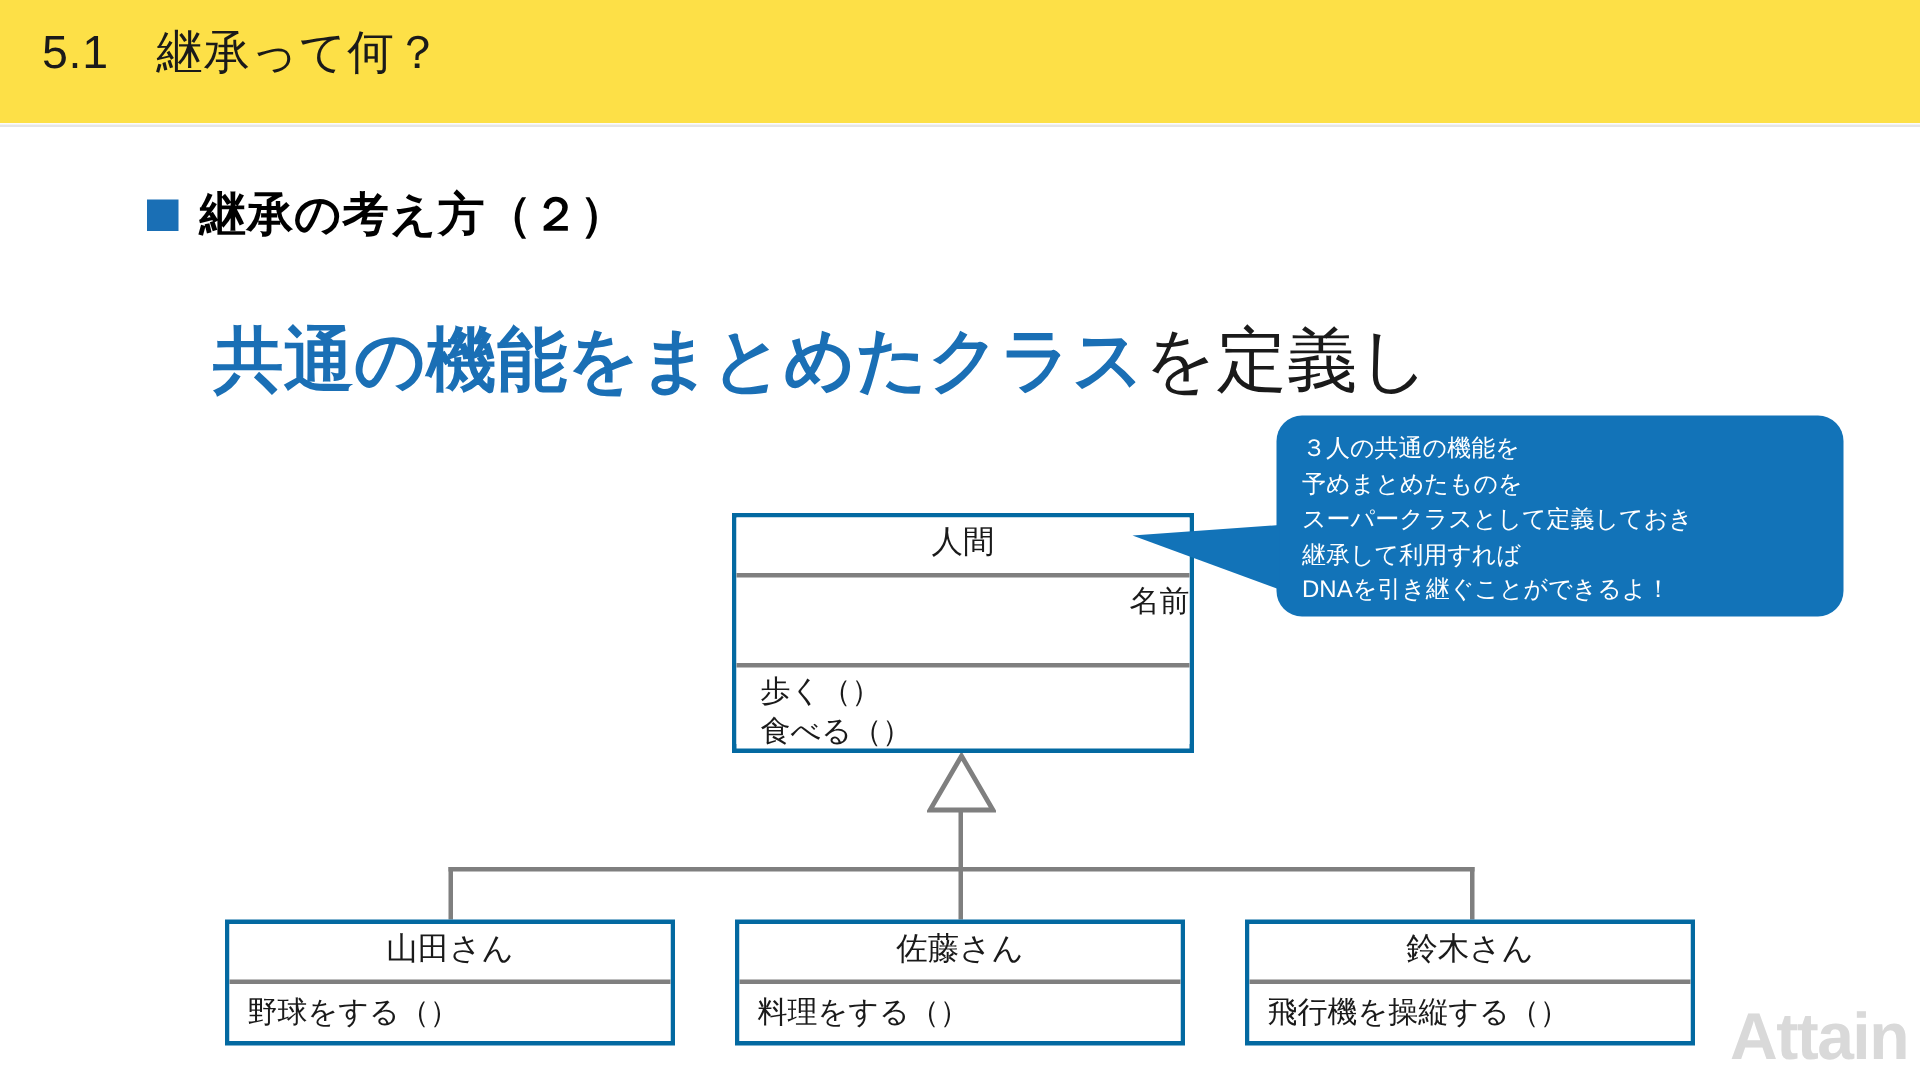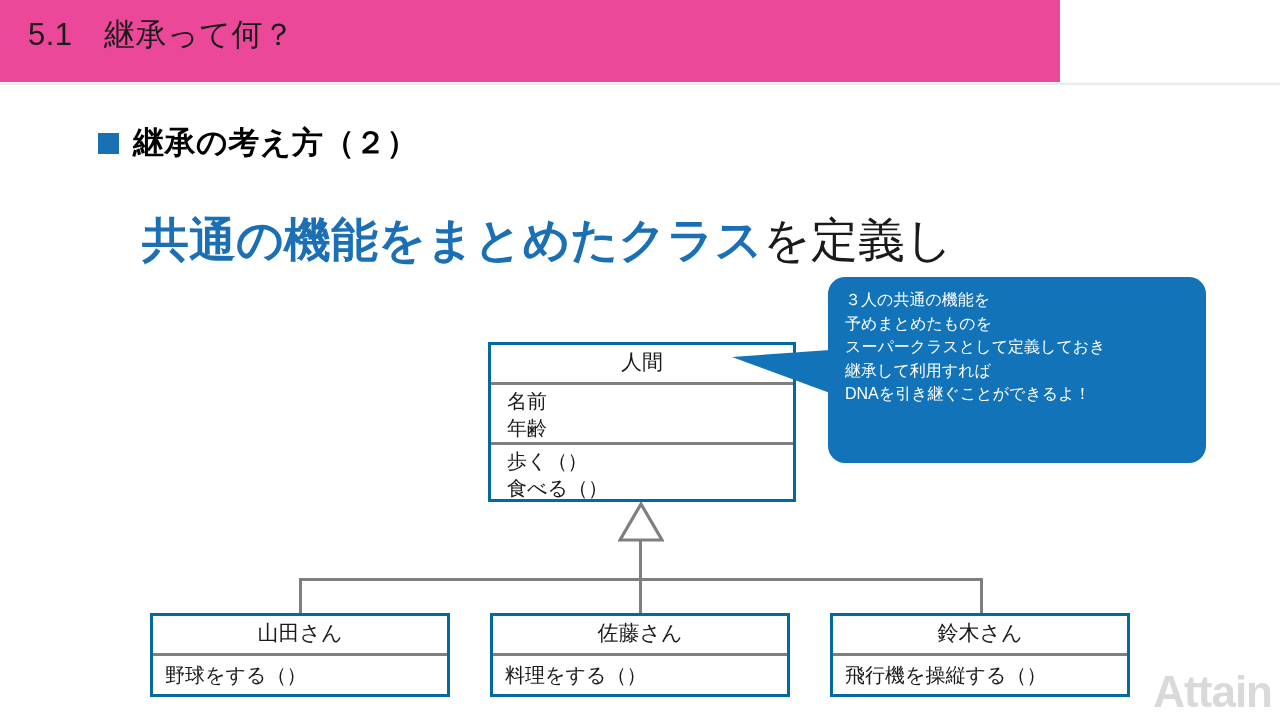--- a/index.html
+++ b/index.html
@@ -22,23 +22,23 @@
     position: relative;
     width: 1280px;
     height: 720px;
     background: #ffffff;
   }
 
   
   .header {
     position: absolute;
     left: 0; top: 0;
-    width: 1060px;
+    width: 1280px;
     height: 84px;
-    background: #ec4899;
+    background: #fde047;
   }
   .header-title {
     position: absolute;
     left: 28px;
     top: 14px;
     font-size: 31px;
     font-weight: 400;
     color: #1a1a1a;
     letter-spacing: 0.5px;
     white-space: pre;
@@ -93,24 +93,24 @@
     font-weight: bold;
   }
   .plain {
     color: #1a1a1a;
     font-weight: 400;
   }
 
   
   .bubble {
     position: absolute;
-    left: 828px;
+    left: 851px;
     top: 277px;
     width: 378px;
-    height: 186px;
+    height: 134px;
     background: #1273b8;
     border-radius: 17px;
     z-index: 5;
   }
   .bubble-text {
     position: absolute;
     left: 17px;
     top: 11px;
     width: 352px;
     color: #ffffff;
@@ -172,21 +172,21 @@
     height: 160px;
   }
   #box-human .comp-name {
     height: 37px;
     line-height: 34px;
   }
   #box-human .comp-attrs {
     height: 60px;
     padding: 3px 0 0 16px;
   }
-  #box-human .comp-attrs .uml-member { line-height: 1.34; }
+  #box-human .comp-attrs .uml-member { line-height: 1.34; text-align: right; }
   #box-human .comp-ops {
     height: 54px;
     padding: 3px 0 0 16px;
   }
   #box-human .comp-ops .uml-member { line-height: 1.34; }
 
   
   .box-sub {
     top: 613px;
     width: 300px;
@@ -258,21 +258,20 @@
   </div>
 
   <div class="uml">
 
     <div class="uml-box" id="box-human">
       <div class="uml-compartment comp-name">
         <div class="uml-name">人間</div>
       </div>
       <div class="uml-compartment comp-attrs">
         <div class="uml-member">名前</div>
-        <div class="uml-member">年齢</div>
       </div>
       <div class="uml-compartment comp-ops">
         <div class="uml-member">歩く（）</div>
         <div class="uml-member">食べる（）</div>
       </div>
     </div>
 
     <svg class="gen-triangle" viewBox="0 0 46 40">
       <polygon points="23,2 44,38 2,38" fill="#ffffff" stroke="#7f7f7f" stroke-width="3.2" stroke-linejoin="miter"></polygon>
     </svg>

